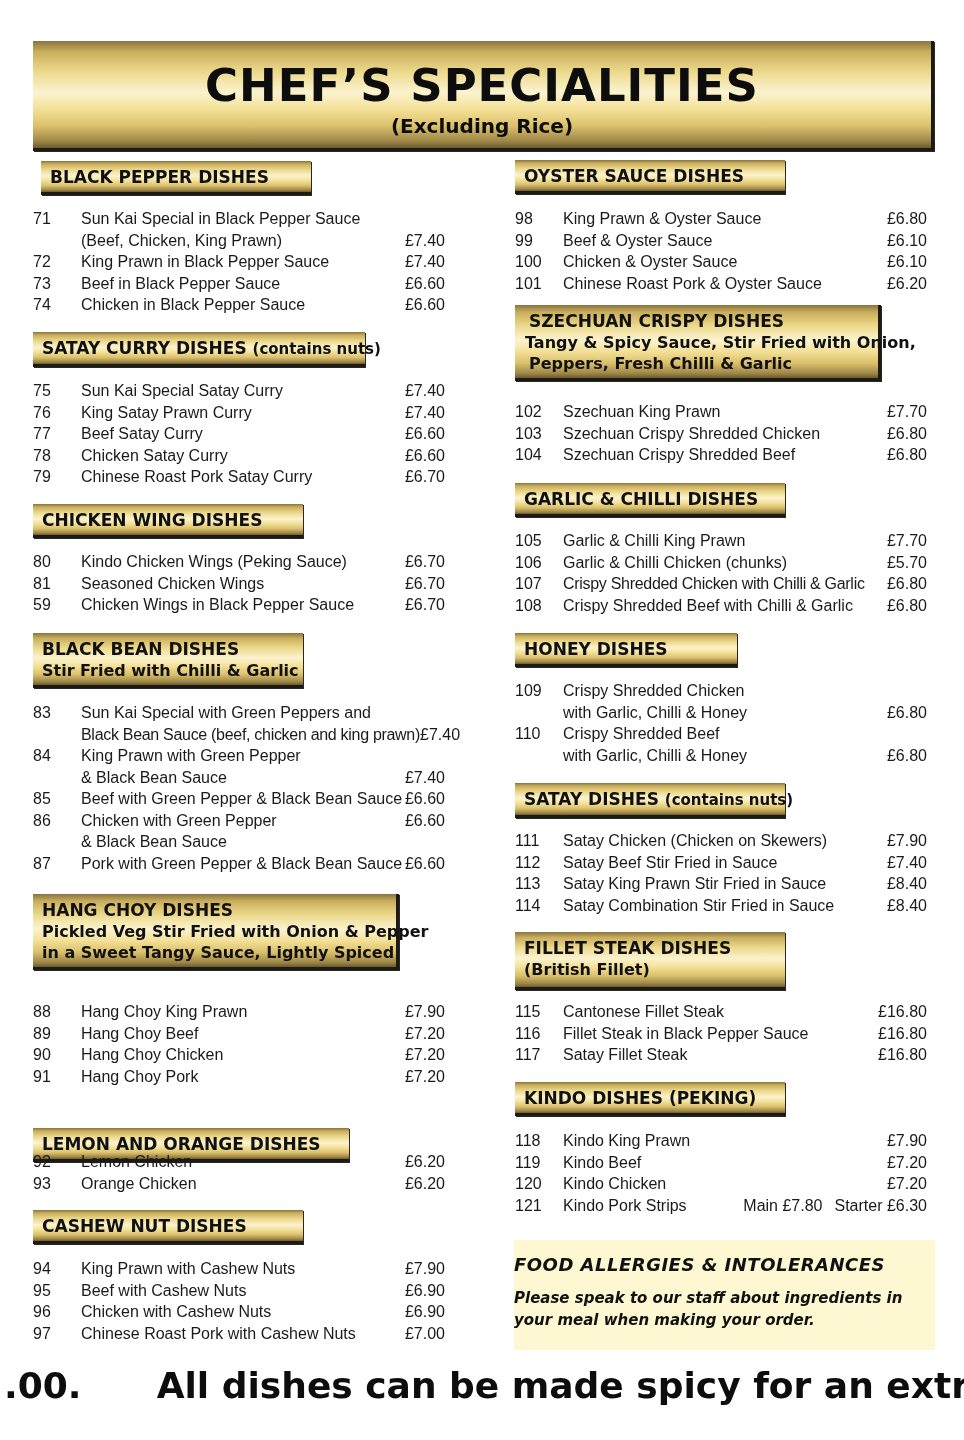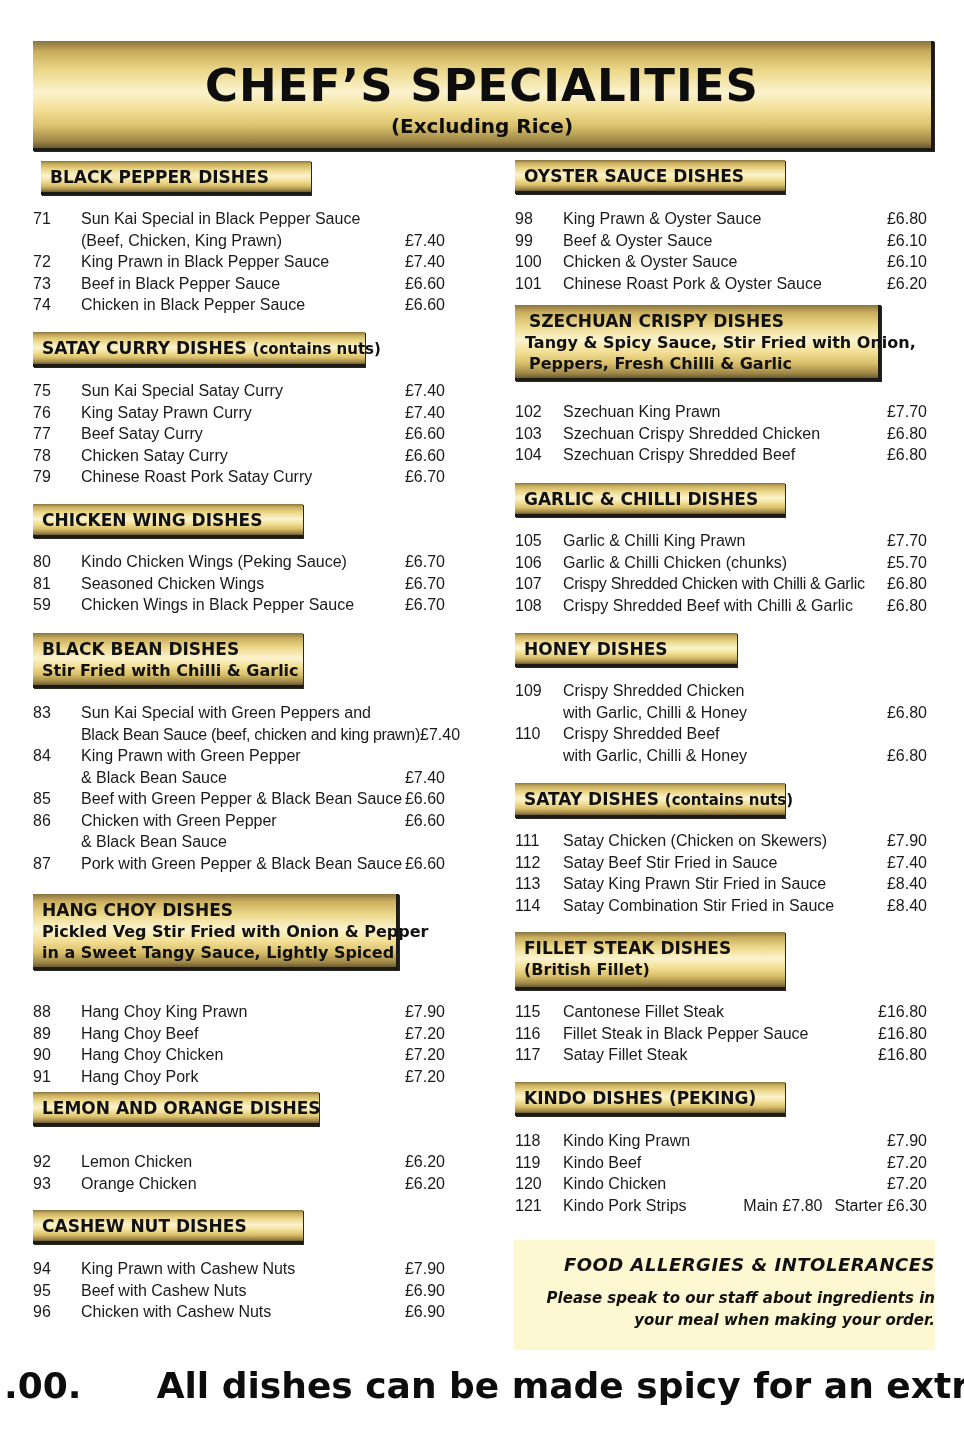--- a/index.html
+++ b/index.html
@@ -45,21 +45,21 @@
     .items { position: absolute; font-size: 16px; line-height: 21.5px; font-family: "Liberation Sans", sans-serif; }
     .row { display: flex; white-space: nowrap; }
     .num { width: 40px; flex: 0 0 40px; }
     .desc { flex: 1 1 auto; margin-left: 8px; }
     .price { text-align: right; flex: 0 0 auto; }
     .left-col .items { width: 412px; }
     .right-col .items { width: 412px; }
 
     .allergy-box {
       position: absolute; left: 514px; top: 1240px; width: 421px; height: 110px;
-      background: #fdf8d2; text-align: right;
+      background: #fdf8d2; text-align: left;
     }
     .allergy-title {
       margin-top: 14px; font-weight: bold; font-style: italic;
       font-size: 18px; letter-spacing: 0.5px; color: #111;
     }
     .allergy-text {
       margin-top: 12px; font-weight: bold; font-style: italic;
       font-size: 15px; line-height: 22px; color: #111;
     }
 
@@ -229,21 +229,21 @@
           <span class="desc">Hang Choy Chicken</span>
           <span class="price">£7.20</span>
         </div>
       <div class="row">
           <span class="num">91</span>
           <span class="desc">Hang Choy Pork</span>
           <span class="price">£7.20</span>
         </div>
     </div>
 
-    <div class="section-head gold" style="left:33px; top:1092px; width:286px; overflow:hidden;">
+    <div class="section-head gold" style="left:33px; top:1128px; width:316px; overflow:hidden;">
       <span>LEMON AND ORANGE DISHES</span>
     </div>
     <div class="items" style="left:33px; top:1151px;">
       <div class="row">
           <span class="num">92</span>
           <span class="desc">Lemon Chicken</span>
           <span class="price">£6.20</span>
         </div>
       <div class="row">
           <span class="num">93</span>
@@ -263,20 +263,25 @@
         </div>
       <div class="row">
           <span class="num">95</span>
           <span class="desc">Beef with Cashew Nuts</span>
           <span class="price">£6.90</span>
         </div>
       <div class="row">
           <span class="num">96</span>
           <span class="desc">Chicken with Cashew Nuts</span>
           <span class="price">£6.90</span>
+        </div>
+      <div class="row">
+          <span class="num">97</span>
+          <span class="desc">Chinese Roast Pork with Cashew Nuts</span>
+          <span class="price">£7.00</span>
         </div>
     </div>
   </div>
 
   <div class="right-col">
 
     <div class="section-head gold" style="left:515px; top:160px; width:270px;">
       <span>OYSTER SAUCE  DISHES</span>
     </div>
     <div class="items" style="left:515px; top:208px;">

